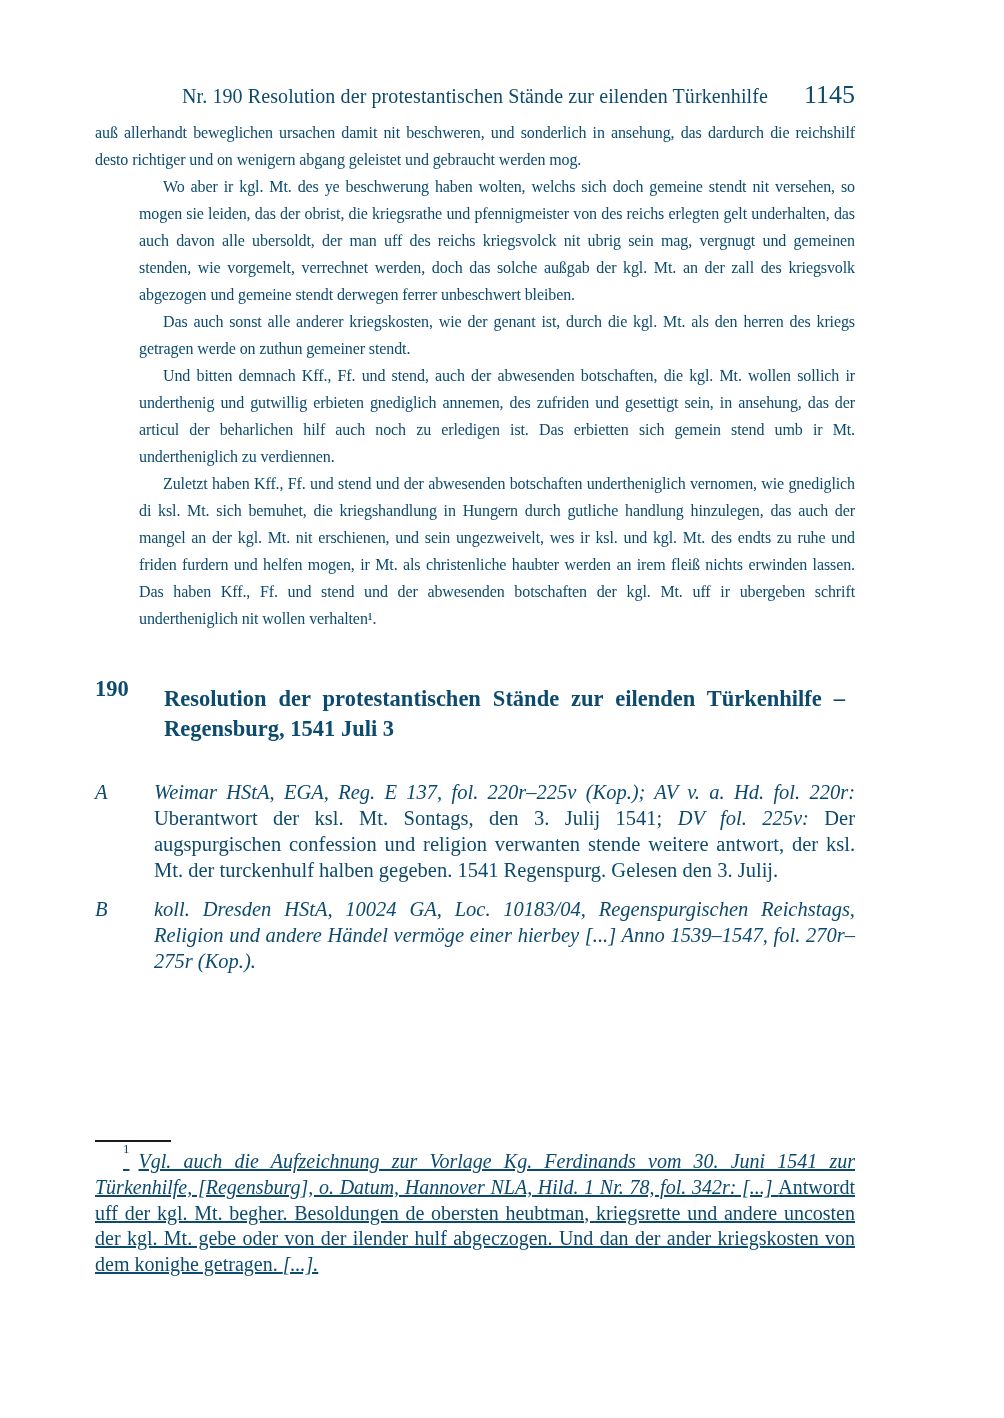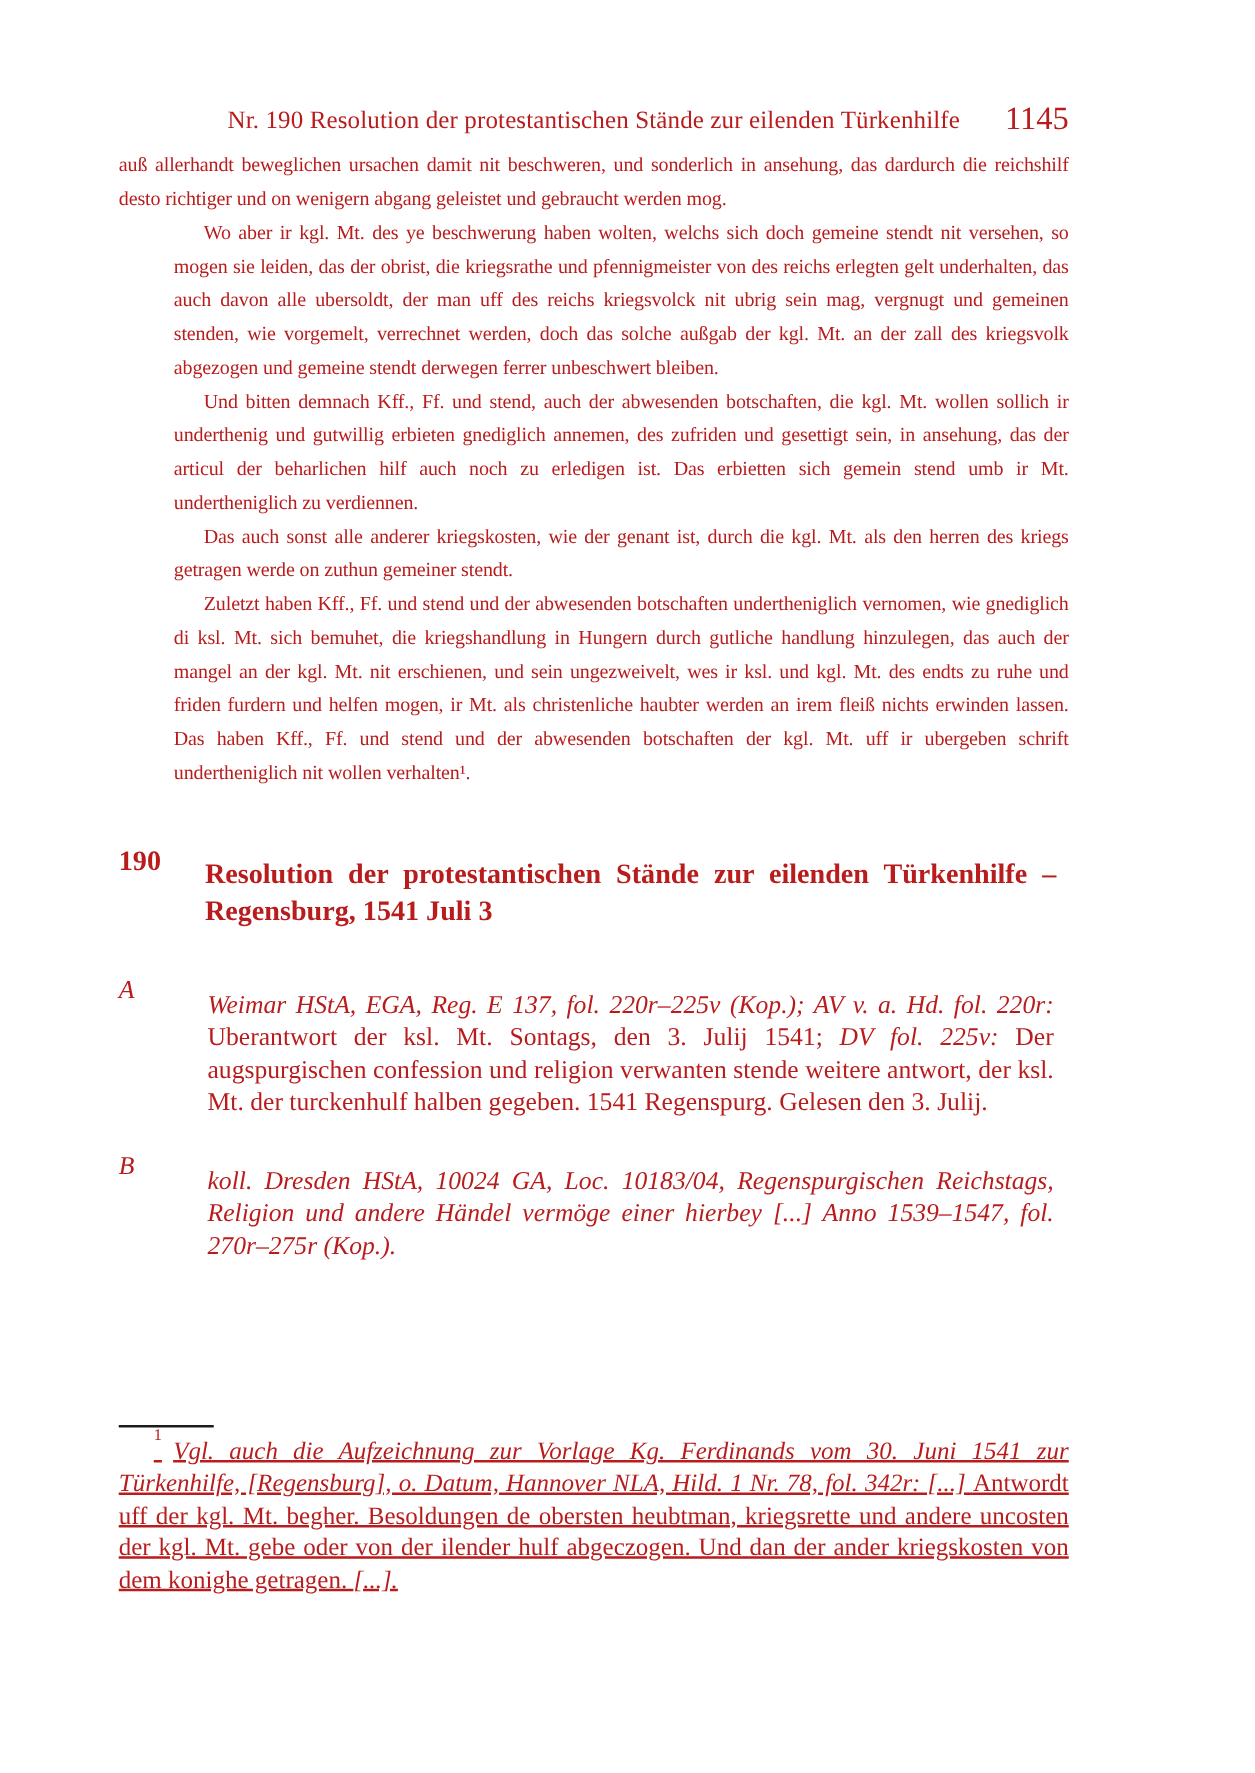--- a/index.html
+++ b/index.html
@@ -5,21 +5,21 @@
   html, body {
     margin: 0;
     padding: 0;
     background: #ffffff;
   }
   .page {
     position: relative;
     width: 1004px;
     height: 1418px;
     background: #ffffff;
-    color: #b91c1c;
+    color: #0c4a6e;
     font-family: "Liberation Serif", serif;
     box-sizing: border-box;
     padding: 84px 149px 0 95px;
     overflow: hidden;
   }
 
   
   .running-header {
     position: relative;
     width: 100%;
@@ -87,21 +87,21 @@
     font-size: 20.5px;
     line-height: 26px;
   }
   .witness-letter {
     flex: none;
     width: 59px;
     font-style: italic;
   }
   .witness-text {
     flex: 1;
-    margin: 12px;
+    margin: 0;
     text-align: justify;
   }
   .italic {
     font-style: italic;
   }
 
   
   .footnote-block {
     position: absolute;
     left: 95px;
@@ -136,22 +136,22 @@
 <div class="page">
 
   <header class="running-header">
     <span class="running-title">Nr. 190 Resolution der protestantischen Stände zur eilenden Türkenhilfe</span>
     <span class="page-number">1145</span>
   </header>
 
   <main class="body-text">
     <p>auß allerhandt beweglichen ursachen damit nit beschweren, und sonderlich in ansehung, das dardurch die reichshilf desto richtiger und on wenigern abgang geleistet und gebraucht werden mog.</p>
     <p class="indent">Wo aber ir kgl. Mt. des ye beschwerung haben wolten, welchs sich doch gemeine stendt nit versehen, so mogen sie leiden, das der obrist, die kriegsrathe und pfennigmeister von des reichs erlegten gelt underhalten, das auch davon alle ubersoldt, der man uff des reichs kriegsvolck nit ubrig sein mag, vergnugt und gemeinen stenden, wie vorgemelt, verrechnet werden, doch das solche außgab der kgl. Mt. an der zall des kriegsvolk abgezogen und gemeine stendt derwegen ferrer unbeschwert bleiben.</p>
+    <p class="indent">Das auch sonst alle anderer kriegskosten, wie der genant ist, durch die kgl. Mt. als den herren des kriegs getragen werde on zuthun gemeiner stendt.</p>
     <p class="indent">Und bitten demnach Kff., Ff. und stend, auch der abwesenden botschaften, die kgl. Mt. wollen sollich ir underthenig und gutwillig erbieten gnediglich annemen, des zufriden und gesettigt sein, in ansehung, das der articul der beharlichen hilf auch noch zu erledigen ist. Das erbietten sich gemein stend umb ir Mt. undertheniglich zu verdiennen.</p>
-    <p class="indent">Das auch sonst alle anderer kriegskosten, wie der genant ist, durch die kgl. Mt. als den herren des kriegs getragen werde on zuthun gemeiner stendt.</p>
     <p class="indent">Zuletzt haben Kff., Ff. und stend und der abwesenden botschaften undertheniglich vernomen, wie gnediglich di ksl. Mt. sich bemuhet, die kriegshandlung in Hungern durch gutliche handlung hinzulegen, das auch der mangel an der kgl. Mt. nit erschienen, und sein ungezweivelt, wes ir ksl. und kgl. Mt. des endts zu ruhe und friden furdern und helfen mogen, ir Mt. als christenliche haubter werden an irem fleiß nichts erwinden lassen. Das haben Kff., Ff. und stend und der abwesenden botschaften der kgl. Mt. uff ir ubergeben schrift undertheniglich nit wollen verhalten¹.</p>
   </main>
 
   <section class="entry-heading">
     <span class="entry-number">190</span>
     <h2 class="entry-title">Resolution der protestantischen Stände zur eilenden Türkenhilfe – Regensburg, 1541 Juli 3</h2>
   </section>
 
   <section class="witnesses">
 

